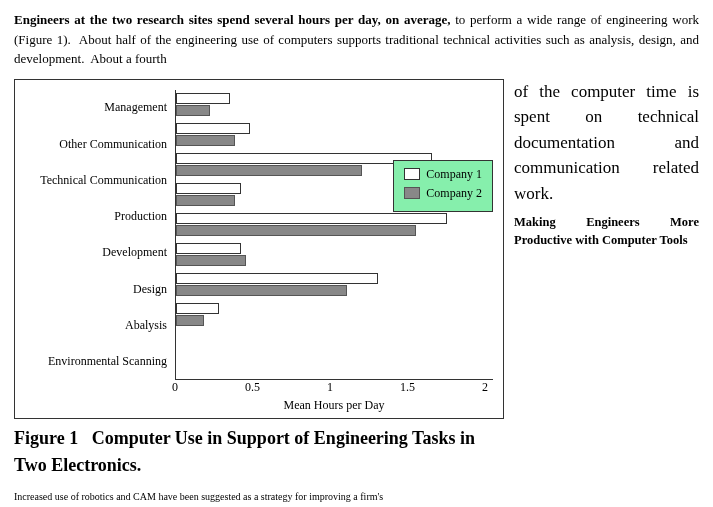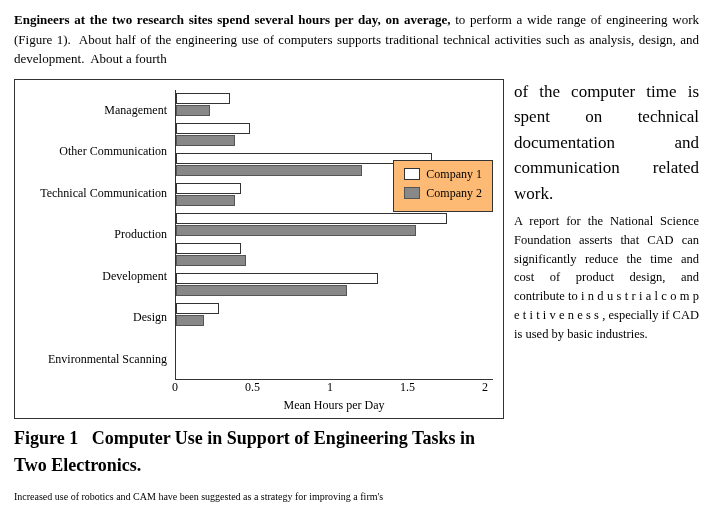--- a/index.html
+++ b/index.html
@@ -107,21 +107,21 @@
       font-size: 12px;
       margin-top: 0;
     }
     .legend {
       position: absolute;
       right: 10px;
       top: 80px;
       border: 1.5px solid #333;
       padding: 6px 10px;
       font-size: 12px;
-      background: #fdba74;
+      background: #86efac;
     }
     .legend-item {
       display: flex;
       align-items: center;
       gap: 6px;
       margin-bottom: 4px;
     }
     .legend-box-white {
       width: 16px;
       height: 12px;
@@ -179,20 +179,21 @@
     <div class="chart-container">
       <div class="chart-area">
         <div class="y-labels">
 
         <div class="y-label">Management</div>
             <div class="y-label">Other Communication</div>
             <div class="y-label">Technical Communication</div>
             <div class="y-label">Production</div>
             <div class="y-label">Development</div>
             <div class="y-label">Design</div>
+            <div class="y-label">Abalysis</div>
             <div class="y-label">Environmental Scanning</div>
           </div>
         <div class="bars-area">
 
         <div class="bar-row">
               <div class="bar-group">
                 <div class="bar bar-white" style="width: 54.25px;"></div>
                 <div class="bar bar-gray" style="width: 34.1px;"></div>
               </div>
             </div>
@@ -263,17 +264,17 @@
       </div>
     </div>
     <p class="figure-caption">
       <strong>Figure 1</strong>&nbsp;&nbsp;
       <strong>Computer Use in Support of Engineering Tasks in Two Electronics.</strong>
     </p>
   </div>
 
   <div class="right-col">
     <p class="right-side-first">of the computer time is spent on technical documentation and communication related work.</p>
-    <p>A report for the National Science Foundation asserts that CAD can significantly reduce the time and cost of product design, and contribute to i n d u s t r i a l c o m p e t i t i v e n e s s , especially if CAD is used by basic industries.</p>
+    <p class="section-header">Making Engineers More Productive with Computer Tools</p>
   </div>
 </div>
 
 <p class="bottom-text">Increased use of robotics and CAM have been suggested as a strategy for improving a firm's</p>
 
 </body></html>

